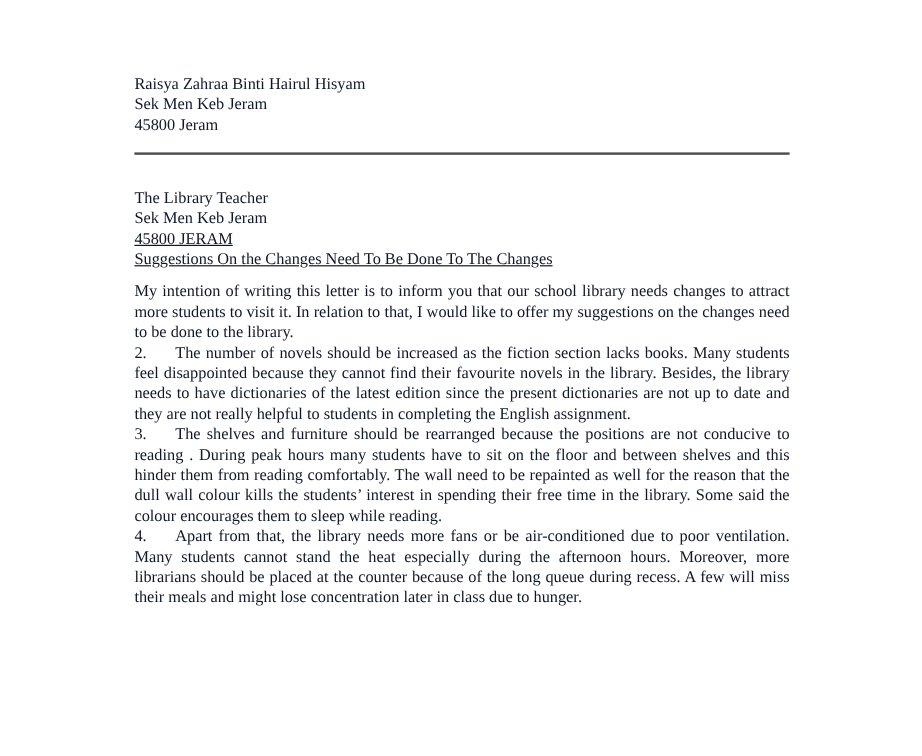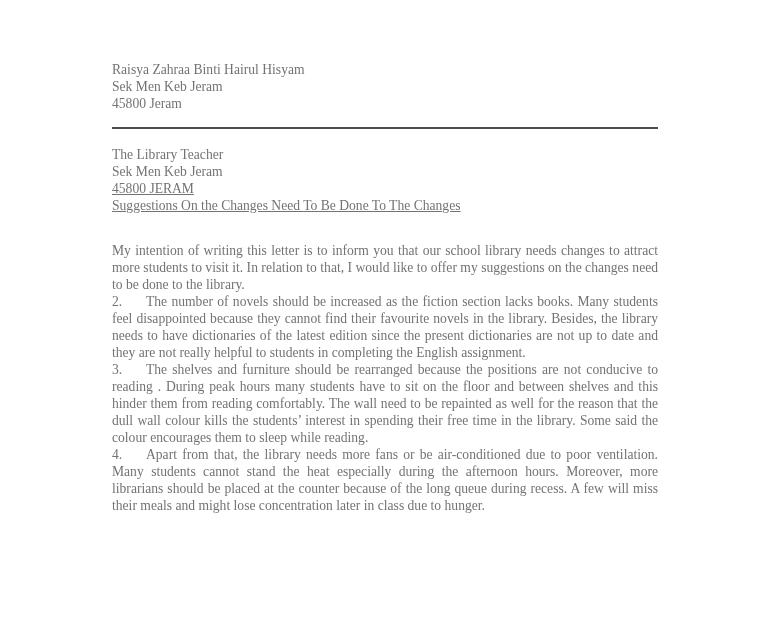--- a/index.html
+++ b/index.html
@@ -3,51 +3,51 @@
 <meta charset="utf-8">
 <style>
   html, body { margin: 0; padding: 0; background: #ffffff; }
   .page {
     position: relative;
     width: 768px;
     height: 630px;
     background: #ffffff;
     overflow: hidden;
     font-family: "Liberation Serif", serif;
-    color: #737373;
+    color: #0f172a;
   }
   .content {
     position: absolute;
     left: 112px;
     top: 61px;
     width: 546px;
     font-size: 13.6px;
     line-height: 17px;
   }
   .addr-line { white-space: nowrap; }
   .divider {
     height: 0;
     border-top: 2px solid #4c4c4c;
     margin-top: 15px;
   }
-  .recipient-block { margin-top: 17px; }
+  .recipient-block { margin-top: 27px; }
   .city-date-row {
     display: flex;
     justify-content: space-between;
     align-items: baseline;
   }
   .underlined { text-decoration: underline; }
   .date { white-space: nowrap; }
   .date sup { font-size: 9px; line-height: 0; }
   .salutation { margin-top: 32px; }
   .subject {
     text-decoration: underline;
     white-space: nowrap;
   }
-  .body-block { margin-top: 28px; }
+  .body-block { margin-top: 10px; }
   p.para {
     margin: 0;
     text-align: justify;
   }
   .par-num {
     display: inline-block;
     width: 34px;
   }
 </style>
 </head>

